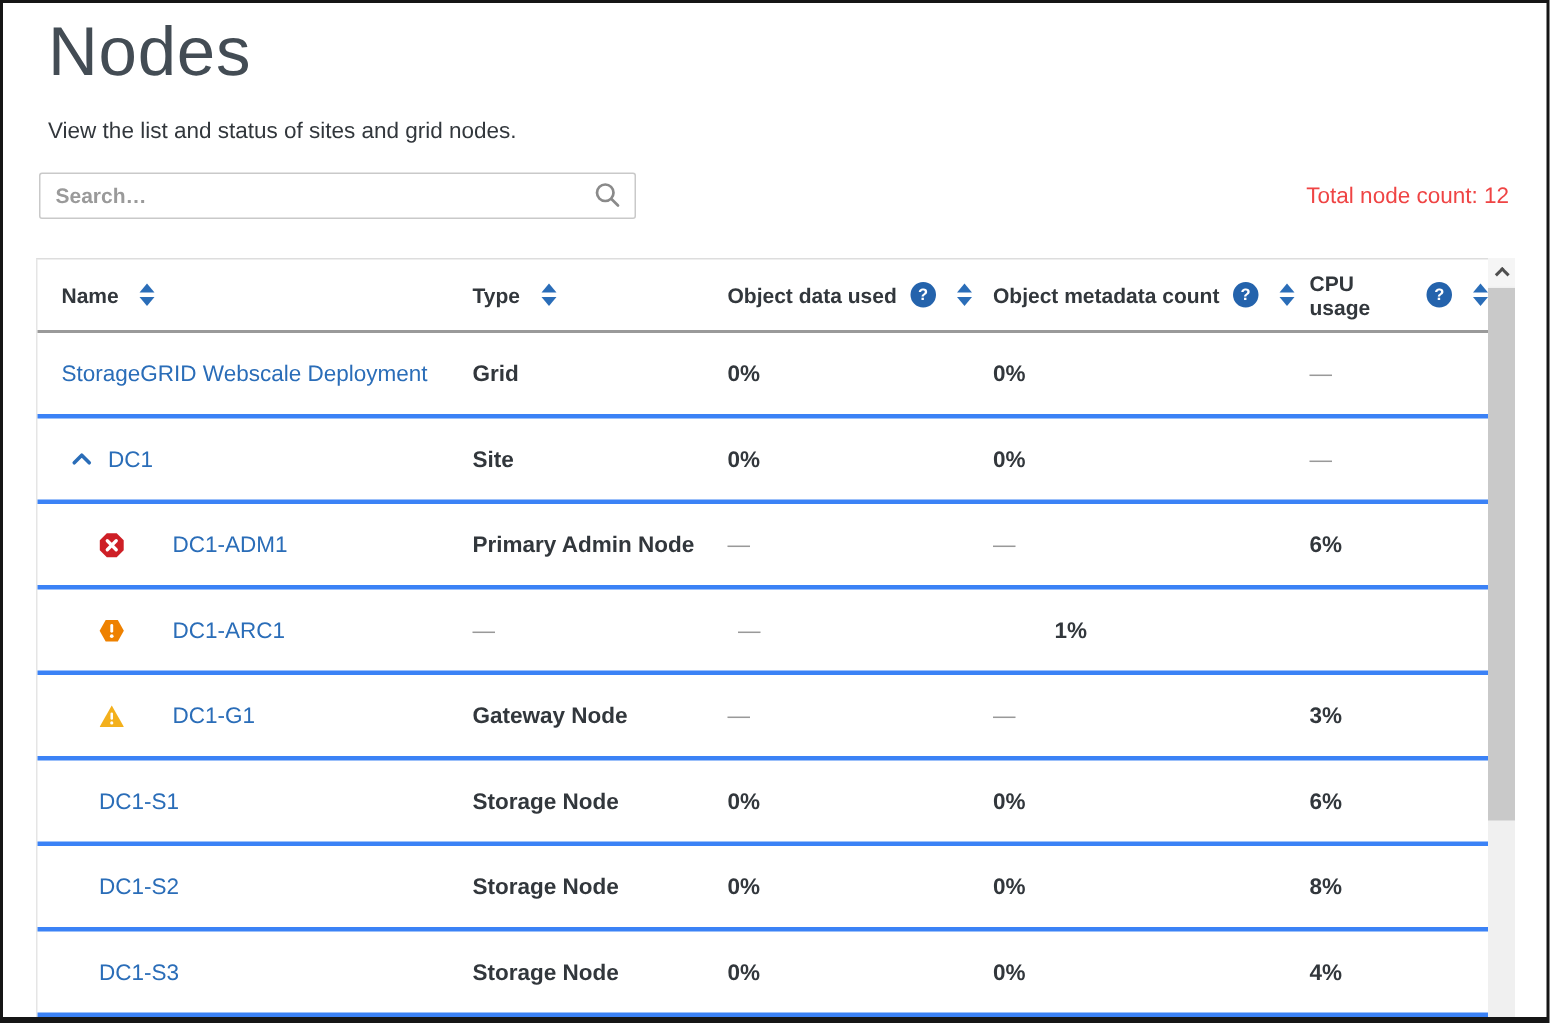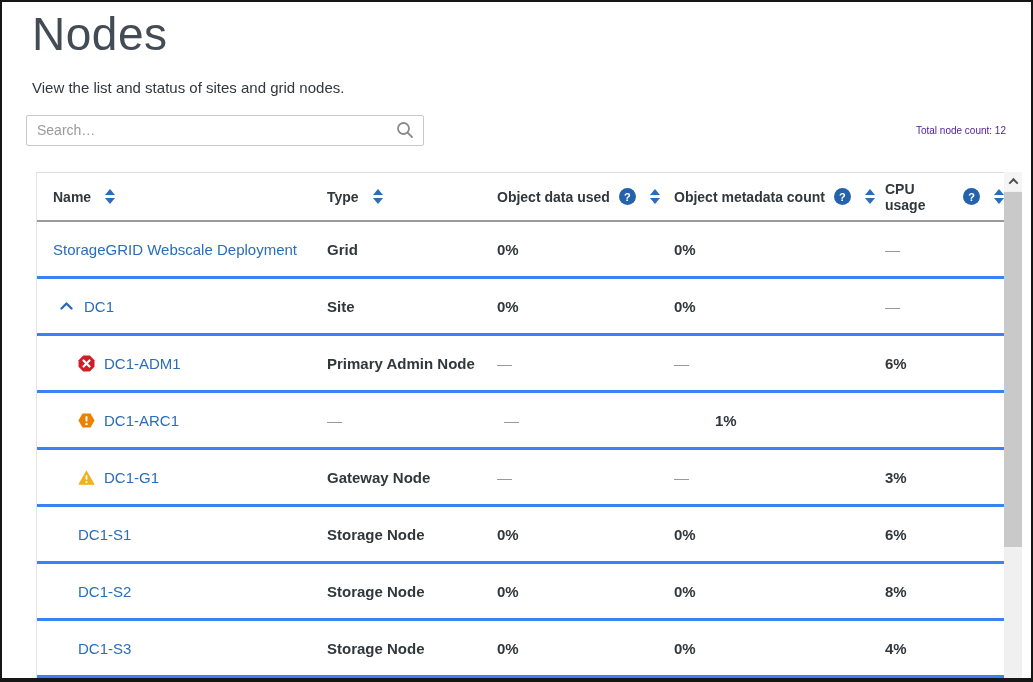--- a/index.html
+++ b/index.html
@@ -36,33 +36,34 @@
   .search-wrap { position: relative; width: 398px; height: 31px; }
   .search-input {
     width: 100%; height: 100%;
     border: 1px solid #c9c9c9;
     border-radius: 2px;
     padding: 0 36px 0 10px;
     font-size: 14px;
     font-family: "Liberation Sans", sans-serif;
     color: #8b5cf6;
     outline: none;
+    font-weight: bold;
   }
   .search-input::placeholder { color: #9a9a9a; }
   .search-icon {
     position: absolute; right: 10px; top: 6px;
     width: 18px; height: 18px;
     display: inline-block;
   }
-  .total-count { font-size: 10px; color: #4c1d95; }
+  .total-count { font-size: 15px; color: #ef4444; }
 
   
   .table-wrap {
     position: absolute;
-    left: 34px; top: 170px;
+    left: 22px; top: 170px;
     width: 986px;
     height: 508px;
   }
   .grid-table {
     width: 968px;
     border-left: 1px solid #e5e5e5;
     border-top: 1px solid #ddd;
   }
   .thead {
     display: flex;
@@ -83,21 +84,21 @@
   .cell { flex: none; padding-left: 2px; display: flex; align-items: center; }
   .c-name { width: 288px; }
   .c-type { width: 170px; }
   .c-data { width: 177px; }
   .c-meta { width: 211px; }
   .c-cpu  { flex: 1; }
   .th.c-name { padding-left: 16px; }
 
   .lv-grid { padding-left: 16px; }
   .lv-site { padding-left: 22px; align-items: center; }
-  .lv-node { padding-left: 41px; }
+  .lv-node { padding-left: 41px; gap: 23px; }
 
   a.node-link { color: #2a6db8; text-decoration: none; cursor: pointer; font-size: 15px; }
   .dash { color: #999; }
   .val { color: #32373c; font-weight: bold; }
 
   .sort {
     display: inline-flex; flex-direction: column; align-items: center;
     margin-left: 14px; cursor: pointer; gap: 3px;
   }
   .tri-up {

